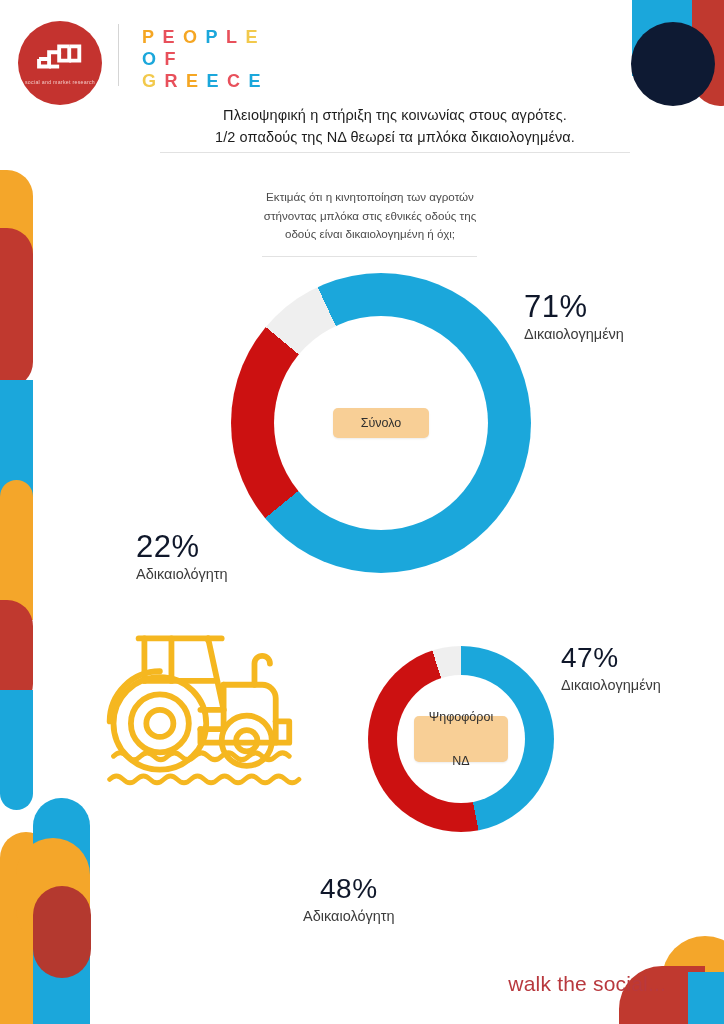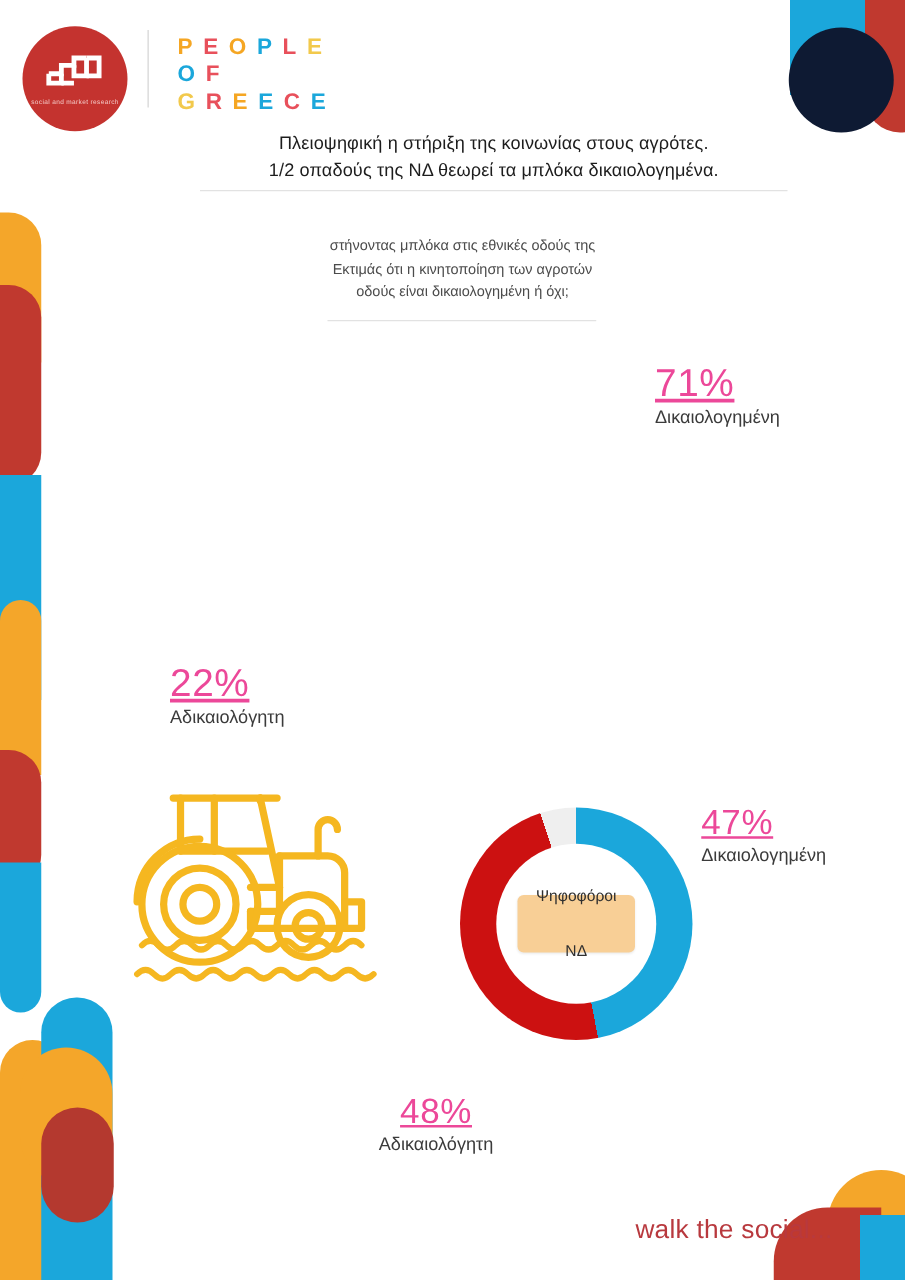--- a/index.html
+++ b/index.html
@@ -65,21 +65,21 @@
   
   #donut1-wrap{left:231px;top:273px;width:300px;height:300px;}
   #donut1{width:300px;height:300px;}
 
   
   #donut2-wrap{left:368px;top:646px;width:186px;height:186px;}
   #donut2{width:186px;height:186px;}
 
   
   .vlabel{position:absolute;z-index:6;}
-  .vnum{font-size:31px;color:#ec4899;font-weight:400;line-height:34px;letter-spacing:.5px;text-decoration:underline;}
+  .vnum{font-size:31px;color:#0f172a;font-weight:400;line-height:34px;letter-spacing:.5px;}
   .vtxt{font-size:14.5px;color:#3b3b3b;line-height:20px;}
   .vnum.small{font-size:28px;}
 
   #lab1{left:524px;top:290px;text-align:left;}
   #lab2{left:136px;top:506px;text-align:left;}
   #lab3{left:561px;top:641px;text-align:left;}
   #lab4{left:303px;top:856px;text-align:left;}
 
   
   .tractor{position:absolute;left:100px;top:620px;width:224px;height:172px;z-index:4;}
@@ -149,26 +149,33 @@
     </div>
   </div>
 
   <div class="title-block">
     <div class="title-line">Πλειοψηφική η στήριξη της κοινωνίας στους αγρότες.</div>
     <div class="title-line">1/2 οπαδούς της ΝΔ θεωρεί τα μπλόκα δικαιολογημένα.</div>
   </div>
   <div class="title-rule"></div>
 
   <div class="question">
+    <div class="q-line">Εκτιμάς ότι η κινητοποίηση των αγροτών</div>
     <div class="q-line">στήνοντας μπλόκα στις εθνικές οδούς της</div>
-    <div class="q-line">Εκτιμάς ότι η κινητοποίηση των αγροτών</div>
     <div class="q-line">οδούς είναι δικαιολογημένη ή όχι;</div>
   </div>
   <div class="q-rule"></div>
 
+  <div class="donut-wrap" id="donut1-wrap">
+    <div class="donut" id="donut1" style="background: conic-gradient(from -25deg, rgb(27, 167, 219) 0deg, rgb(27, 167, 219) 255.6deg, rgb(204, 17, 17) 255.6deg, rgb(204, 17, 17) 334.8deg, rgb(239, 239, 239) 334.8deg, rgb(239, 239, 239) 360deg); border-radius: 50%;"></div>
+    <div class="hole" style="position:absolute;left:50%;top:50%;transform:translate(-50%,-50%);width:214px;height:214px;border-radius:50%;background:#fff;"></div>
+    <div class="center-badge" style="width:96px;height:30px;font-size:12.5px;">
+      <span>Σύνολο</span>
+    </div>
+  </div>
 
   <div class="vlabel" id="lab1">
     <div class="vnum">71%</div>
     <div class="vtxt">Δικαιολογημένη</div>
   </div>
 
   <div class="vlabel" id="lab2">
     <div class="vnum" style="text-align:left;margin-top:24px;">22%</div>
     <div class="vtxt">Αδικαιολόγητη</div>
   </div>

